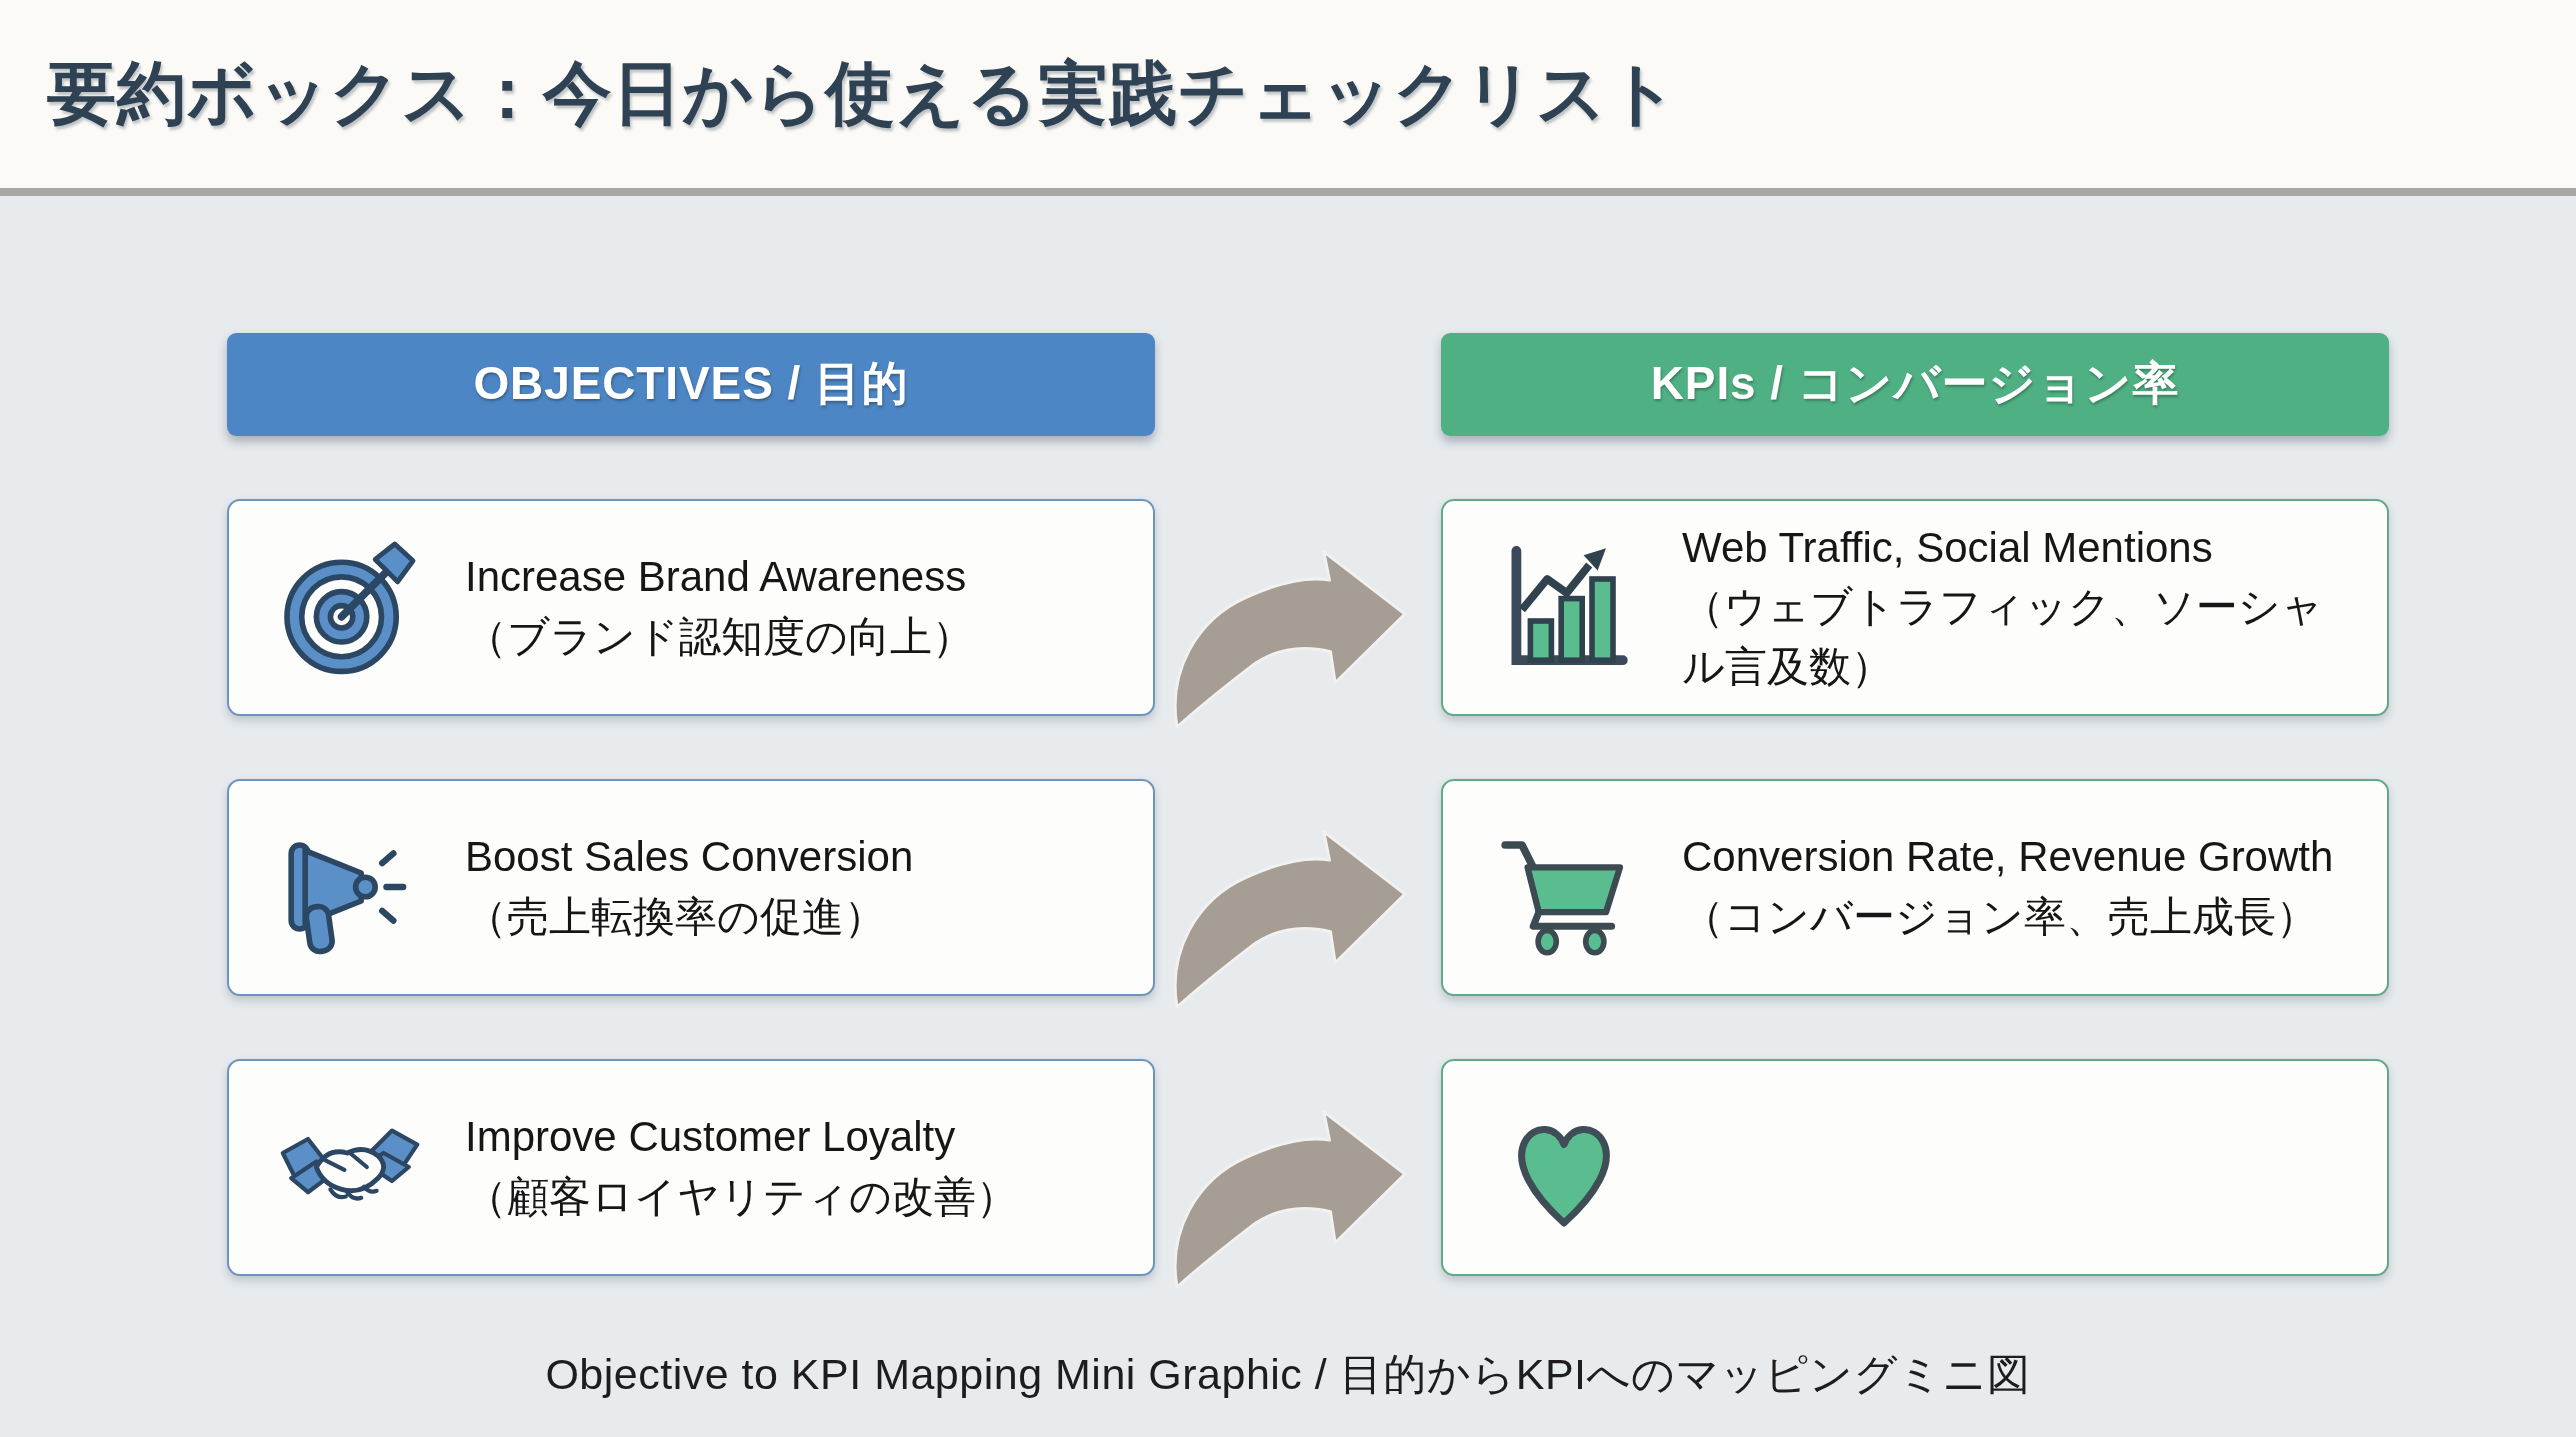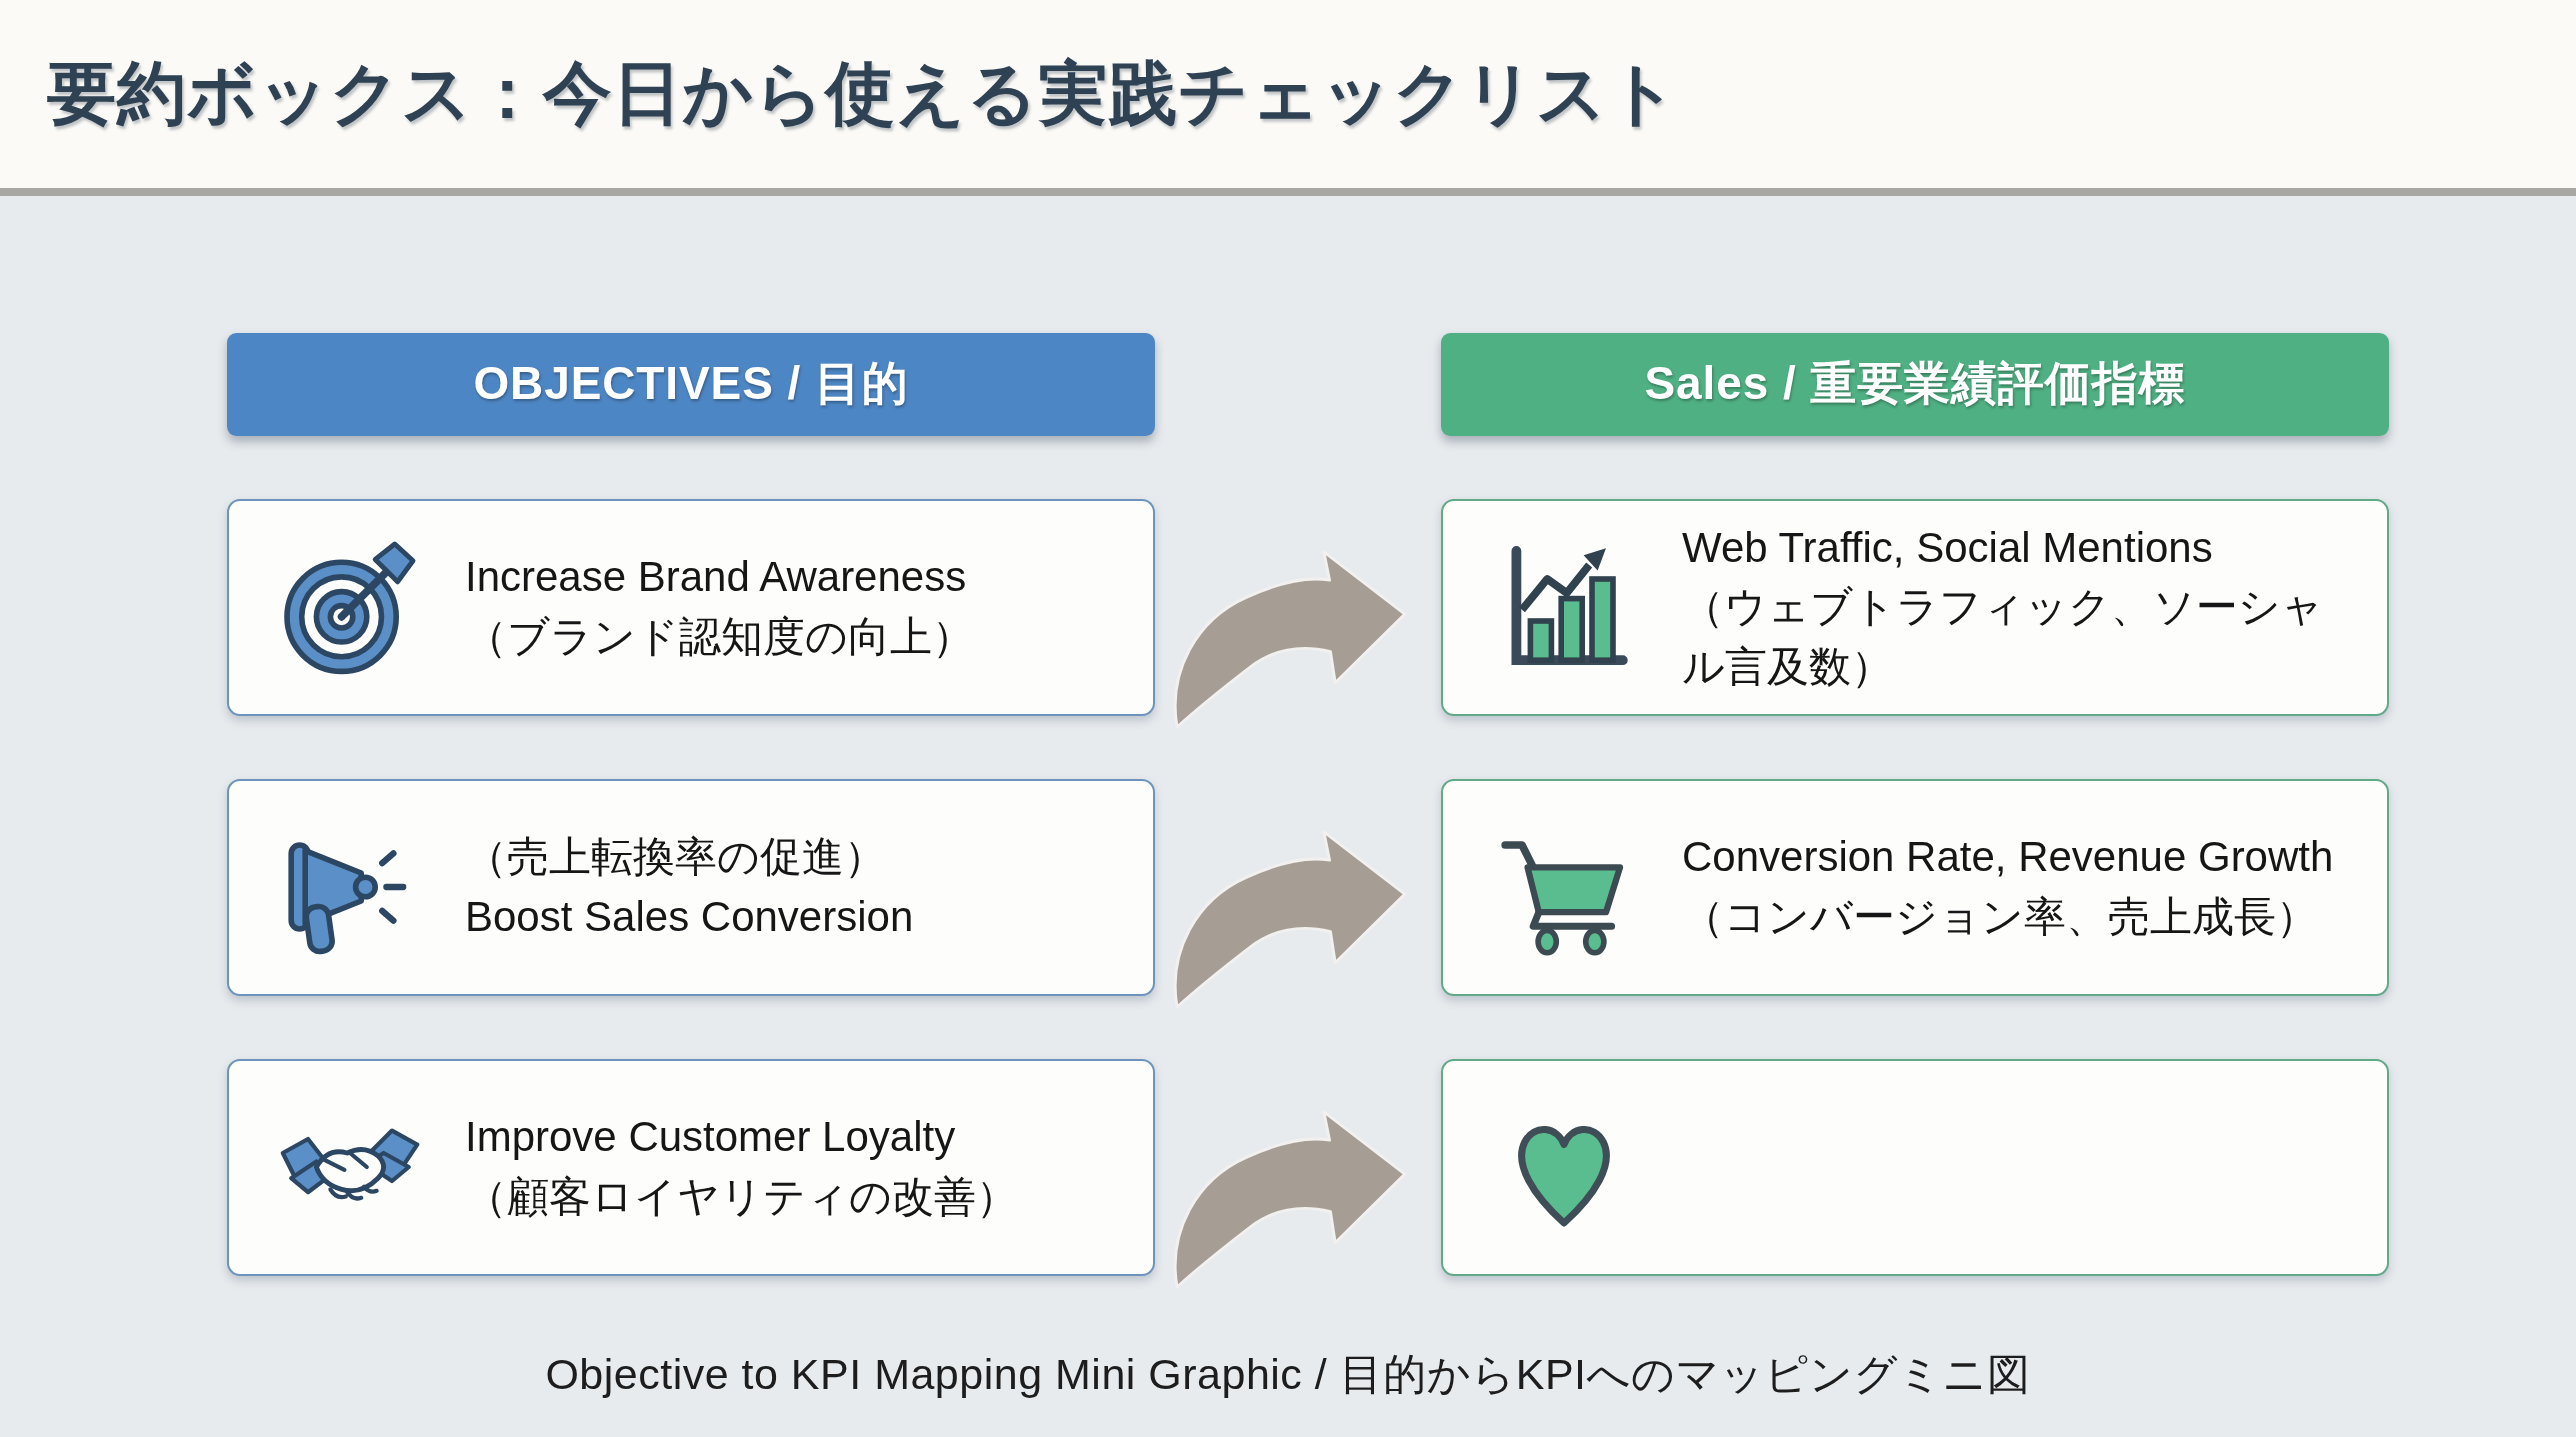--- a/index.html
+++ b/index.html
@@ -56,21 +56,21 @@
   <div class="separator"></div>
 
   <main class="content">
     <div class="diagram">
 
       <div class="col-hdr obj-hdr">
         <span>OBJECTIVES / 目的</span>
       </div>
       <div></div>
       <div class="col-hdr kpi-hdr">
-        <span>Sales / 重要業績評価指標</span>
+        <span>KPIs / コンバージョン率</span>
       </div>
 
       <div class="box obj-box">
         <span class="icon">
           <svg width="140" height="140" viewBox="0 0 100 100">
             <circle cx="44" cy="57" r="39" fill="var(--icon-blue)" stroke="var(--icon-blue-dark)" stroke-width="4"></circle>
             <circle cx="44" cy="57" r="28.5" fill="#fdfdfb" stroke="var(--icon-blue-dark)" stroke-width="4"></circle>
             <circle cx="44" cy="57" r="18" fill="var(--icon-blue)" stroke="var(--icon-blue-dark)" stroke-width="4"></circle>
             <circle cx="44" cy="57" r="8" fill="#fdfdfb" stroke="var(--icon-blue-dark)" stroke-width="4"></circle>
             <line x1="44" y1="57" x2="76" y2="25" stroke="var(--icon-blue-dark)" stroke-width="5.5" stroke-linecap="round"></line>
@@ -112,22 +112,22 @@
             <circle cx="61" cy="50" r="7" fill="var(--icon-blue)" stroke="var(--icon-blue-dark)" stroke-width="4"></circle>
             <rect x="20" y="64" width="16" height="32" rx="7" fill="var(--icon-blue)" stroke="var(--icon-blue-dark)" stroke-width="4" transform="rotate(-8 28 80)"></rect>
             <g stroke="var(--icon-blue-dark)" stroke-width="4.5" stroke-linecap="round">
               <line x1="73" y1="33" x2="81" y2="26"></line>
               <line x1="76" y1="50" x2="88" y2="50"></line>
               <line x1="73" y1="67" x2="81" y2="74"></line>
             </g>
           </svg>
         </span>
         <div class="box-text">
+          <div>Boost Sales Conversion</div>
           <div>（売上転換率の促進）</div>
-          <div>Boost Sales Conversion</div>
         </div>
       </div>
       <div class="arrow-cell">
         <svg width="273" height="204" viewBox="0 0 290 216">
           <path d="M16 210 C6 152 36 96 90 72 C128 55 156 50 178 54 L172 24 L258 90 L184 163 L179 130 C146 122 118 128 94 146 C68 166 40 188 16 210 Z" fill="var(--arrow-fill)" stroke="#f2f1ef" stroke-width="3" stroke-linejoin="round"></path>
         </svg>
       </div>
       <div class="box kpi-box">
         <span class="icon">
           <svg width="140" height="140" viewBox="0 0 100 100">

